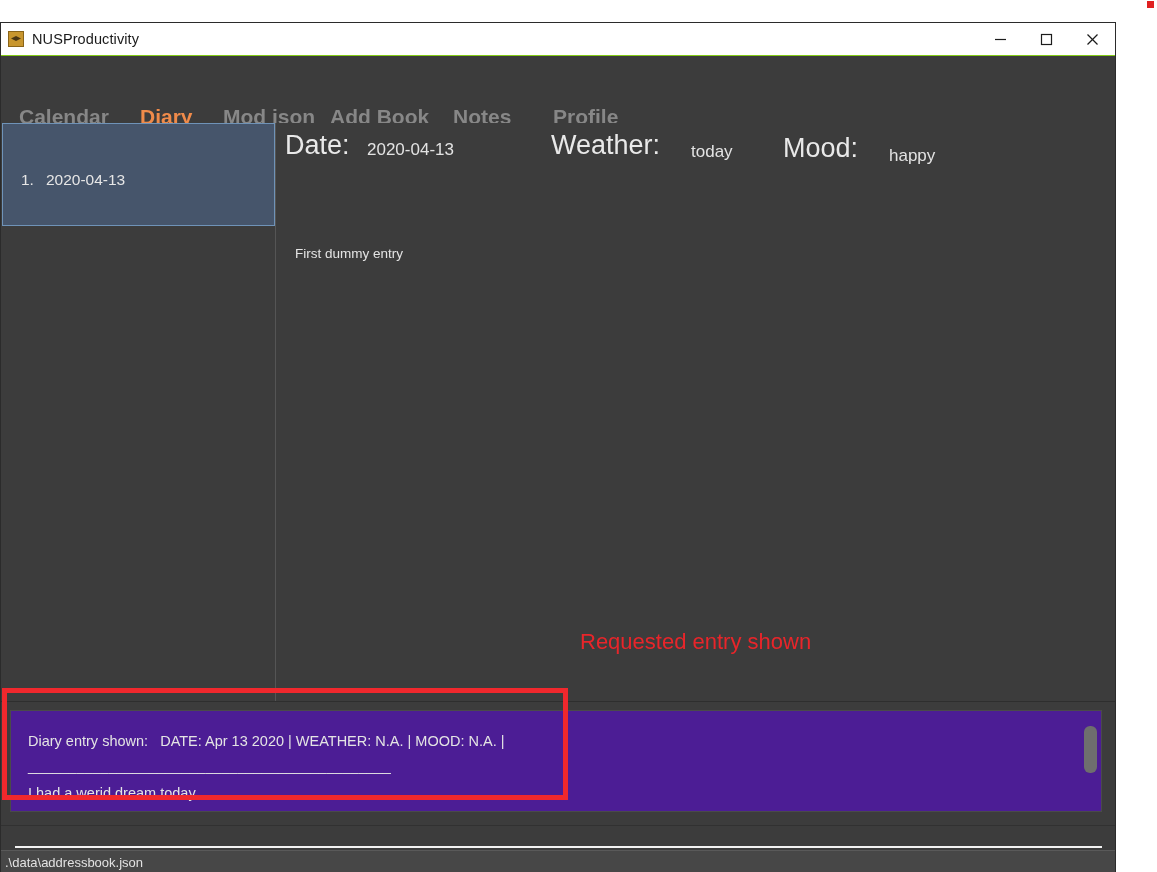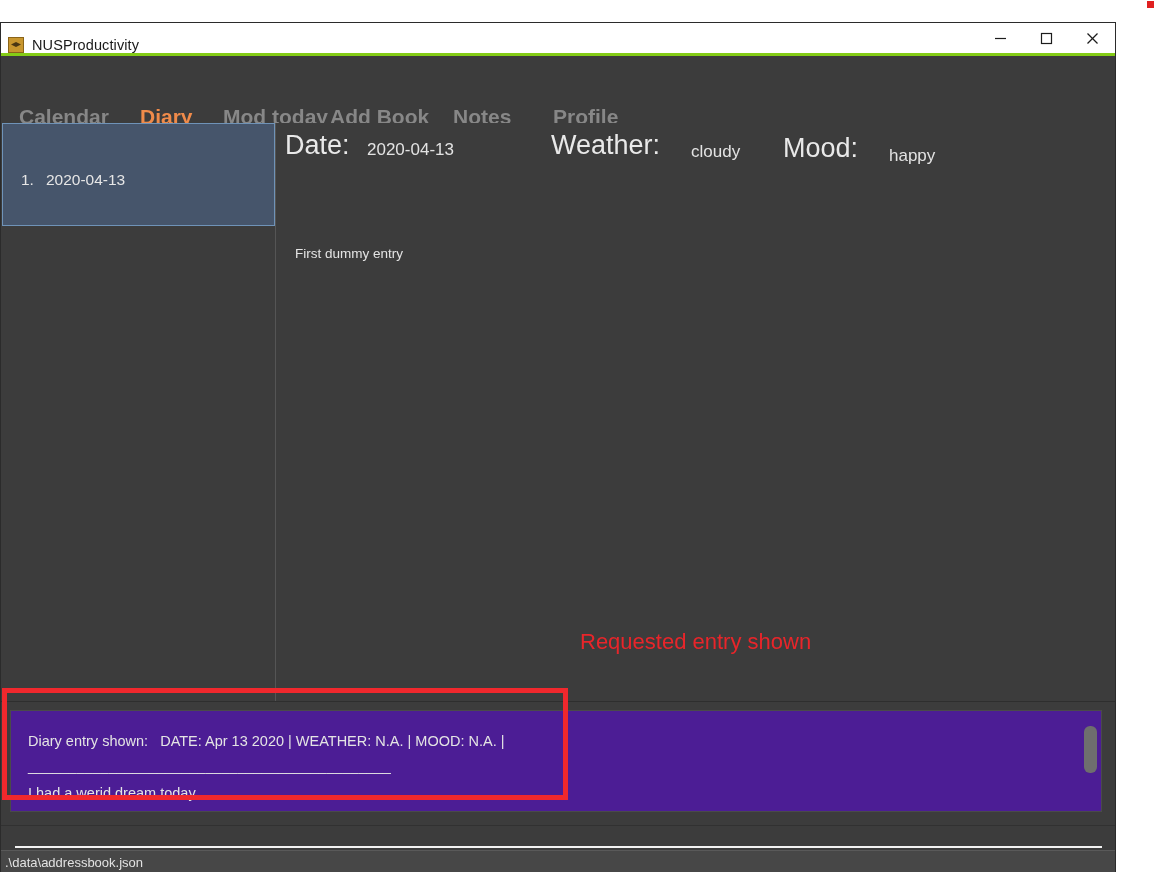--- a/index.html
+++ b/index.html
@@ -43,24 +43,24 @@
   }
 
   
   #titlebar {
     position: absolute;
     left: 0;
     top: 0;
     width: 100%;
     height: 33px;
     background: #ffffff;
-    border-bottom: 3px solid #84cc16;
-    box-sizing: border-box;
-    display: flex;
-    align-items: flex-end;
+    border-bottom: 1px solid #84cc16;
+    box-sizing: border-box;
+    display: flex;
+    align-items: center;
   }
   .app-icon {
     width: 16px;
     height: 16px;
     margin-left: 7px;
     margin-right: 8px;
     position: relative;
     flex: 0 0 auto;
   }
   .app-icon .cap {
@@ -385,21 +385,21 @@
               <line x1="11.5" y1="1.5" x2="1.5" y2="11.5" stroke="#1c1c1c" stroke-width="1.2"></line>
             </svg>
         </div>
       </div>
     </div>
 
 
     <div id="tabbar">
       <div class="tab" style="left:18px">Calendar</div>
       <div class="tab active" style="left:139px">Diary</div>
-      <div class="tab" style="left:222px">Mod today</div>
+      <div class="tab" style="left:222px">Mod json</div>
       <div class="tab" style="left:329px">Add Book</div>
       <div class="tab" style="left:452px">Notes</div>
       <div class="tab" style="left:552px">Profile</div>
     </div>
 
     <div id="content">
 
       <div id="sidebar">
         <div class="entry-card">
           <div class="entry-card-row">
@@ -409,21 +409,21 @@
         </div>
       </div>
 
       <div id="mainpane">
 
         <div class="header-row">
           <span class="fld-label" style="left:8px;  top:7px;">Date:</span>
           <span class="fld-value" style="left:90px; top:16px;">2020-04-13</span>
 
           <span class="fld-label" style="left:274px; top:7px;">Weather:</span>
-          <span class="fld-value" style="left:414px; top:18px;">cloudy</span>
+          <span class="fld-value" style="left:414px; top:18px;">today</span>
 
           <span class="fld-label" style="left:506px; top:10px;">Mood:</span>
           <span class="fld-value" style="left:612px; top:22px;text-align:center;">happy</span>
         </div>
 
         <div id="diary-body">First dummy entry</div>
 
         <div id="annotation-text">Requested entry shown</div>
       </div>
     </div>

